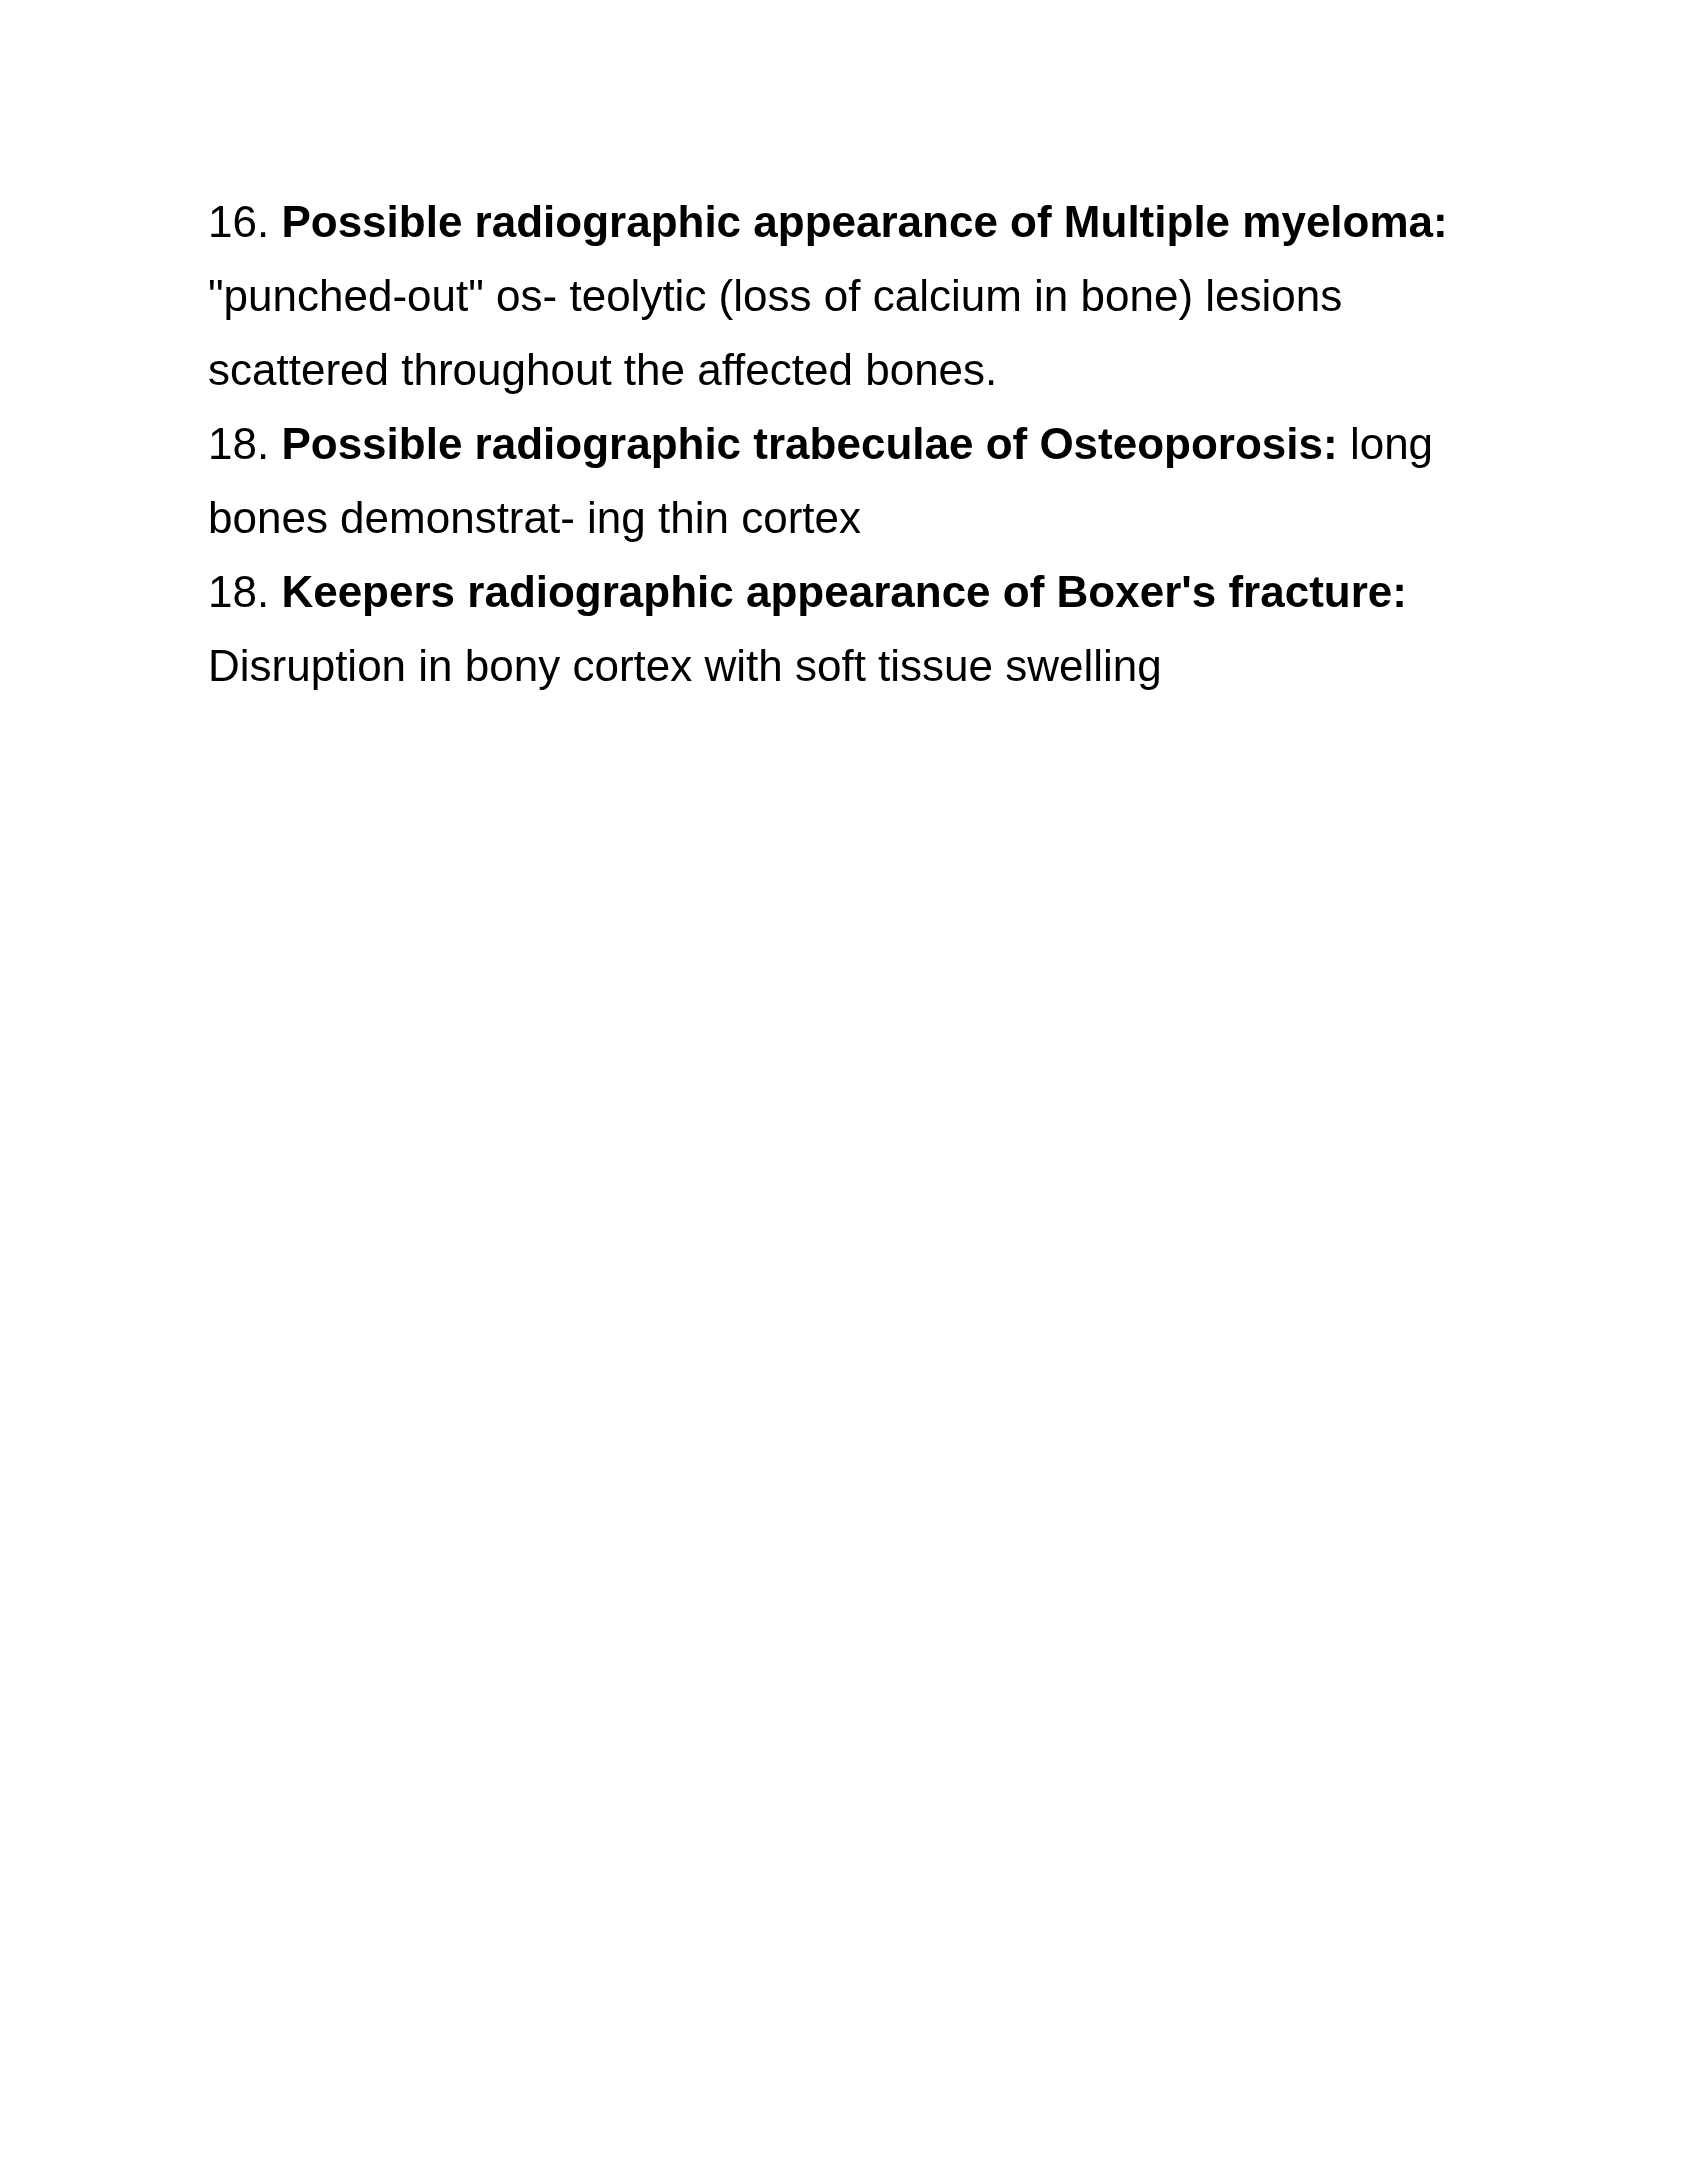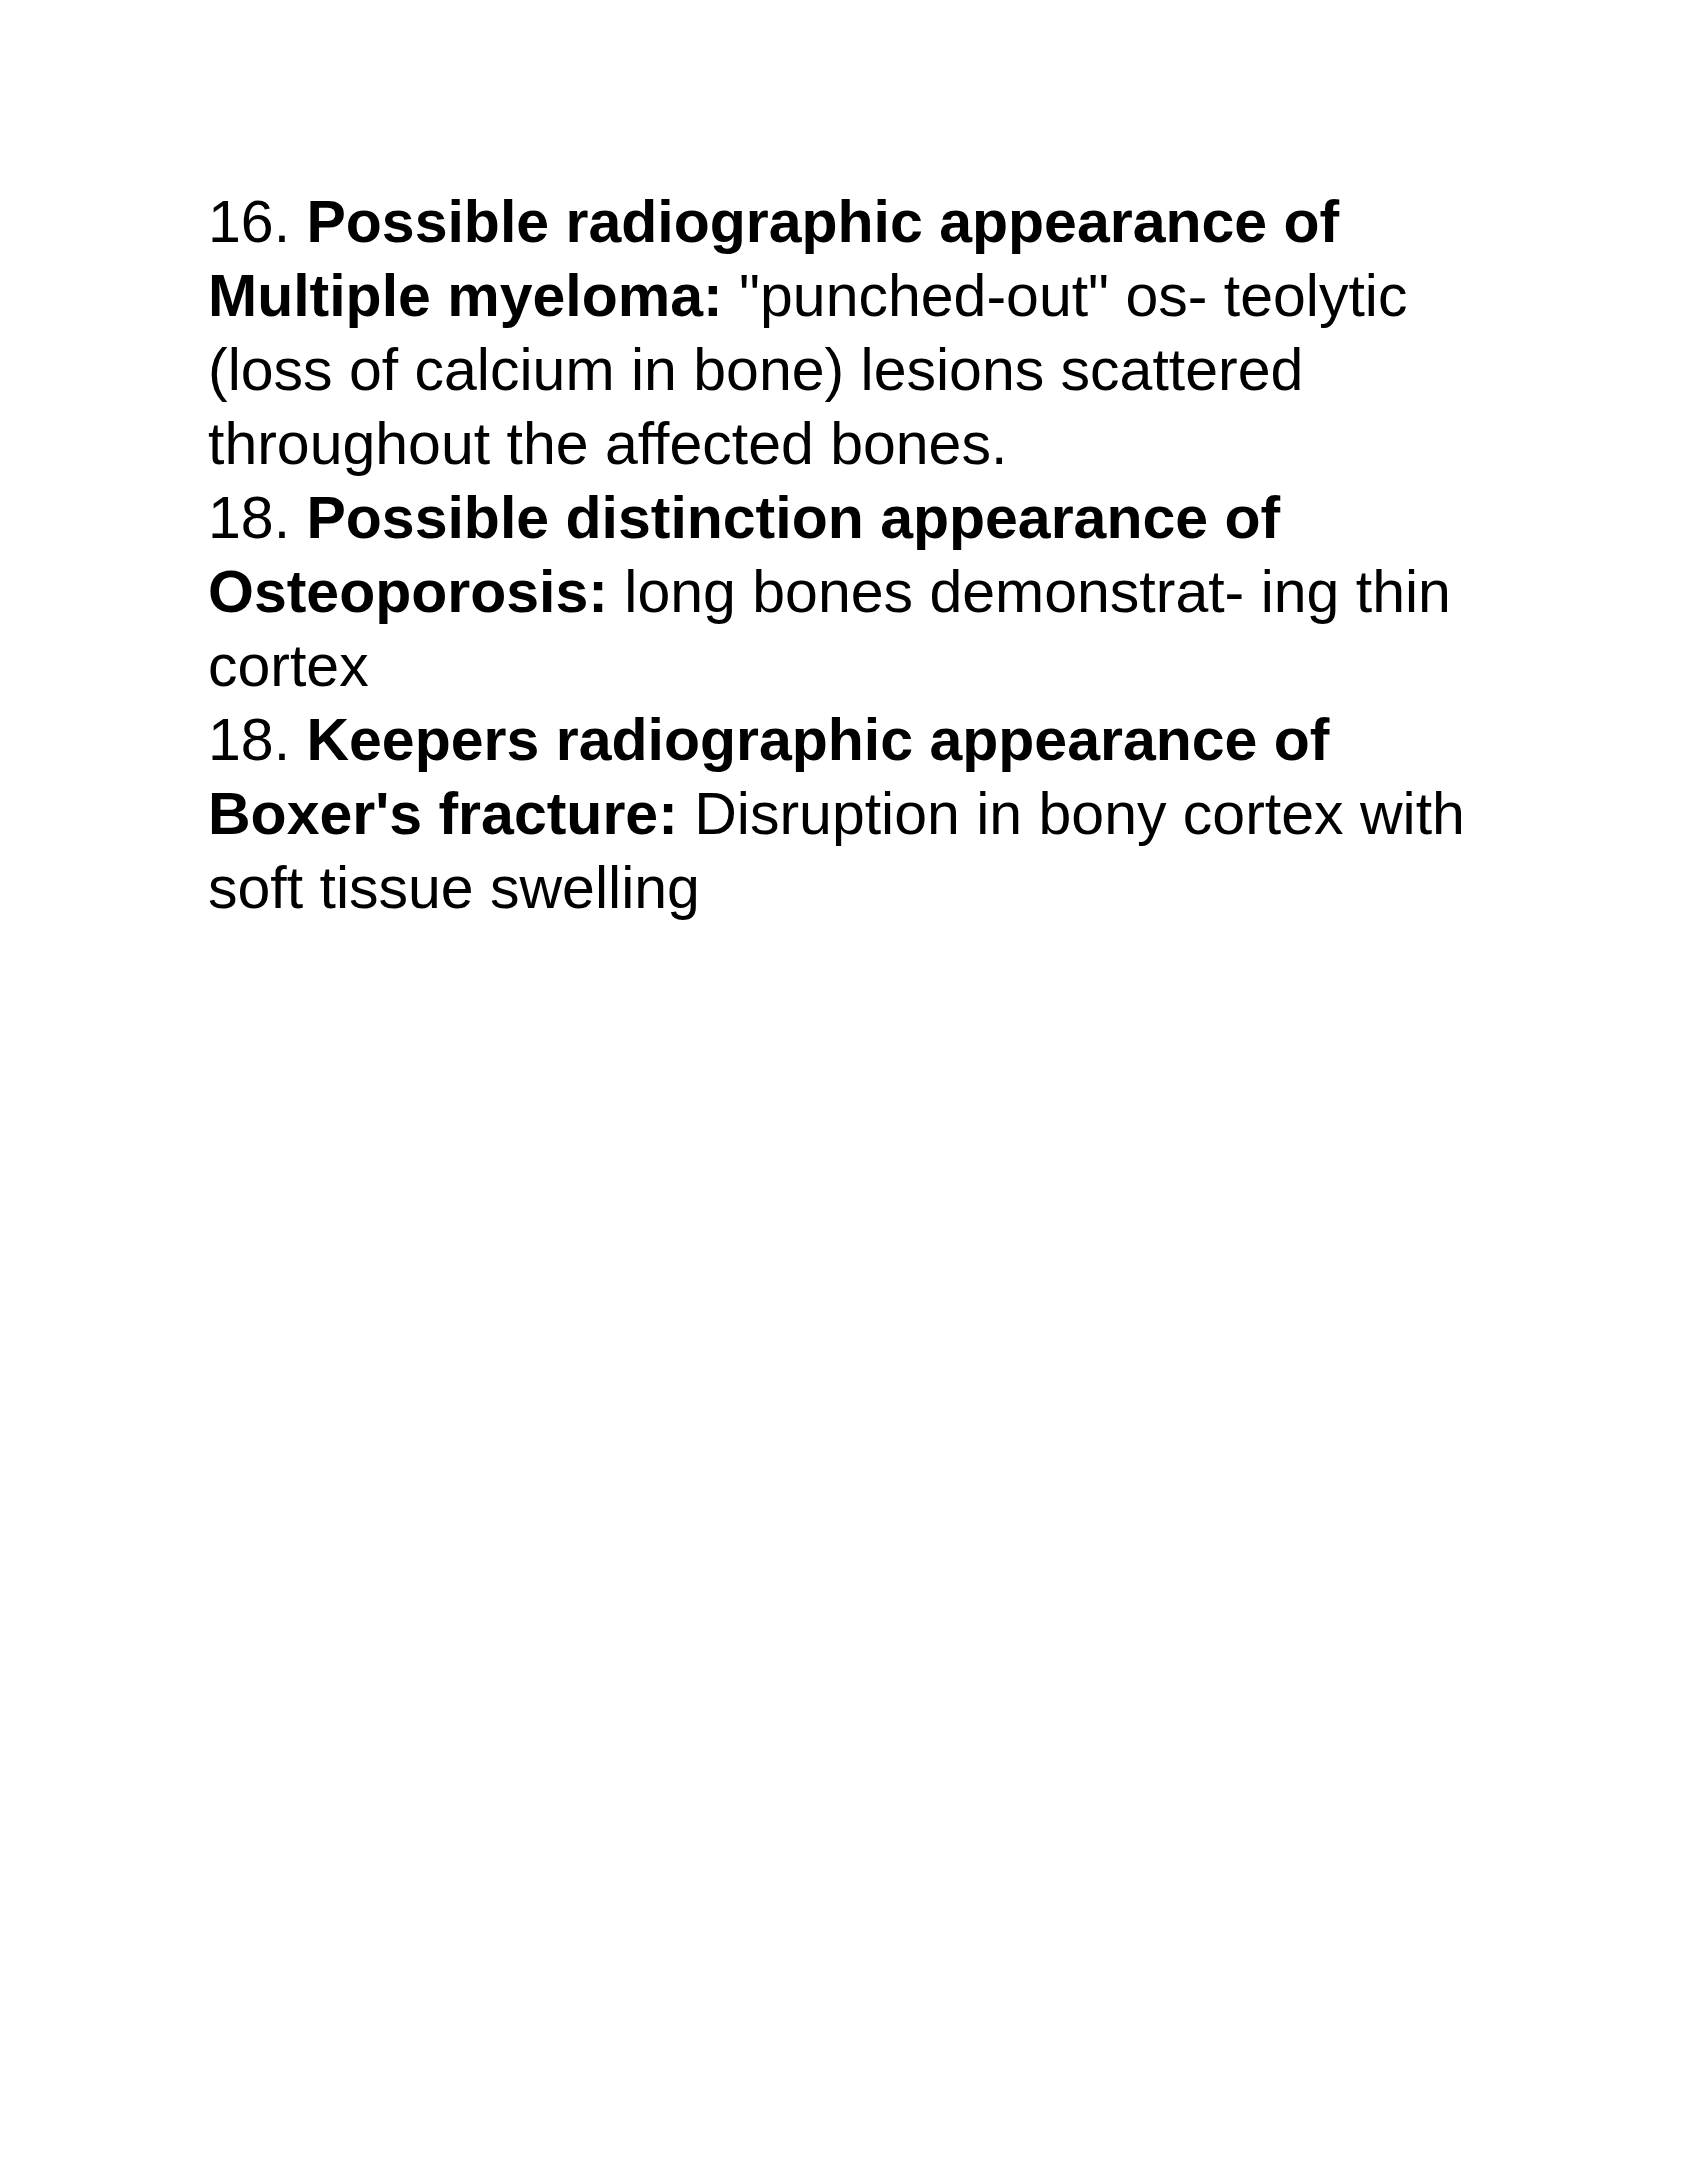--- a/index.html
+++ b/index.html
@@ -18,21 +18,21 @@
   .page {
     position: absolute;
     inset: 0;
     background: #ffffff;
   }
   .doc-content {
     position: absolute;
     left: 208px;
     top: 185px;
     width: 1277px;
-    font-size: 59px;
+    font-size: 44px;
     line-height: 74px;
     color: #000000;
     letter-spacing: 0;
   }
   .item {
     margin: 0;
     padding: 0;
   }
   .num {
     font-weight: 400;
@@ -45,21 +45,21 @@
   }
 </style>
 </head>
 <body>
 
 <div class="page">
   <div class="doc-content">
 
     <p class="item"><span class="num">16.</span> <span class="term">Possible radiographic appearance of Multiple myeloma:</span> <span class="definition">"punched-out" os- teolytic (loss of calcium in bone) lesions scattered throughout the affected bones.</span></p>
 
-    <p class="item"><span class="num">18.</span> <span class="term">Possible distinction appearance of Osteoporosis:</span> <span class="definition">long bones demonstrat- ing thin cortex</span></p>
+    <p class="item"><span class="num">18.</span> <span class="term">Possible radiographic trabeculae of Osteoporosis:</span> <span class="definition">long bones demonstrat- ing thin cortex</span></p>
 
 
     <p class="item"><span class="num">18.</span> <span class="term">Keepers radiographic appearance of Boxer's fracture:</span> <span class="definition">Disruption in bony cortex with soft tissue swelling</span></p>
 
 
   </div>
 </div>
 
 
 </body></html>

